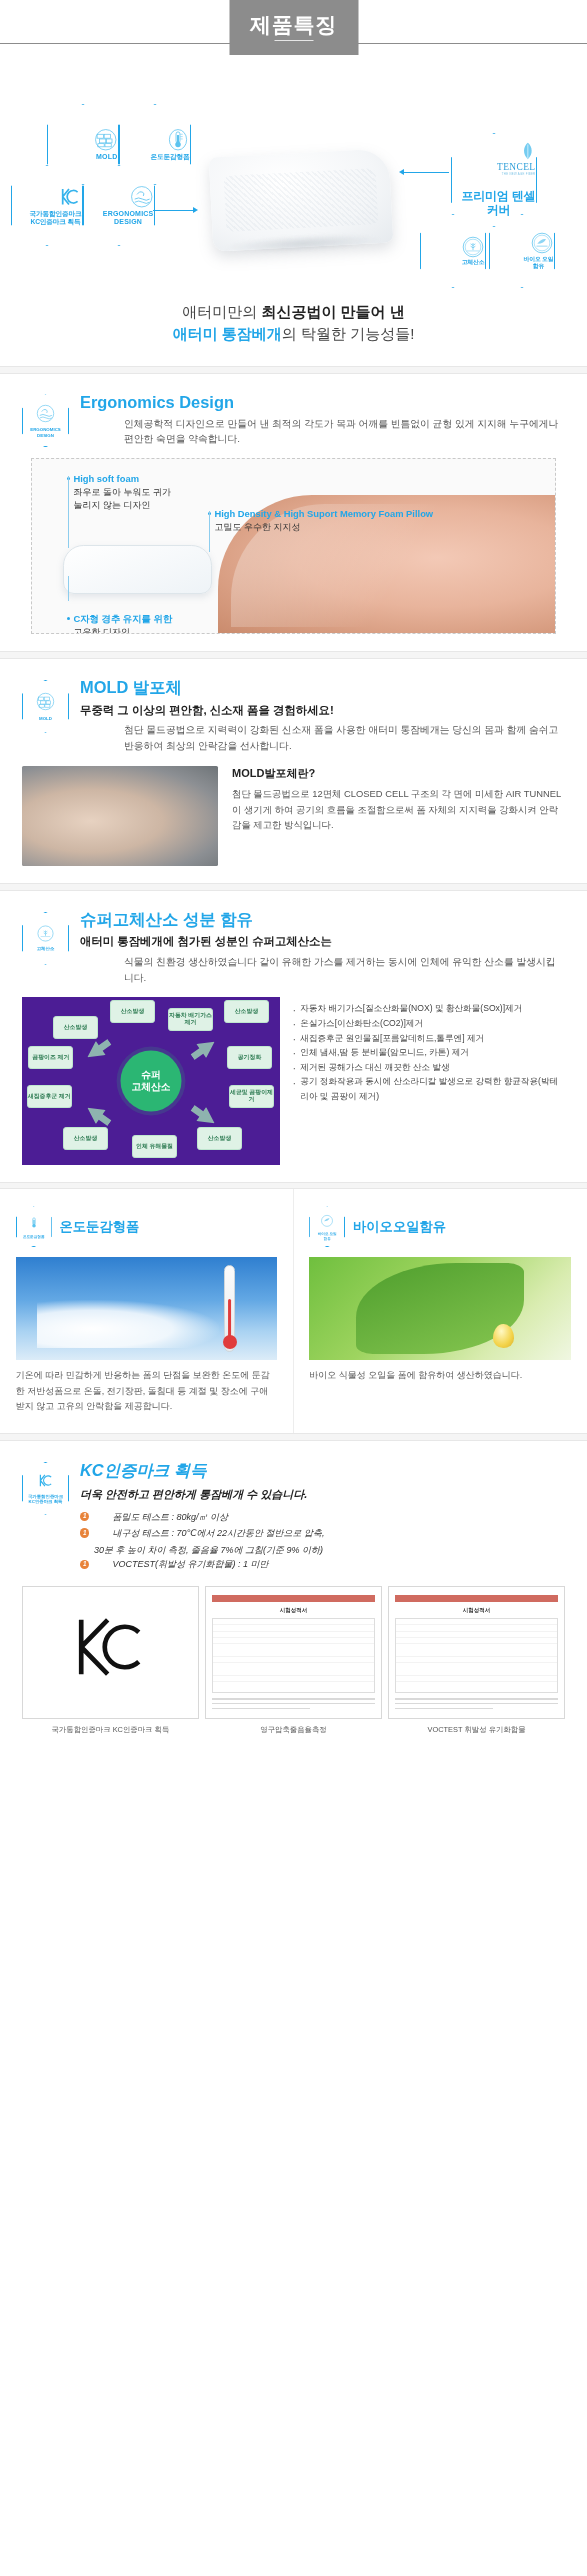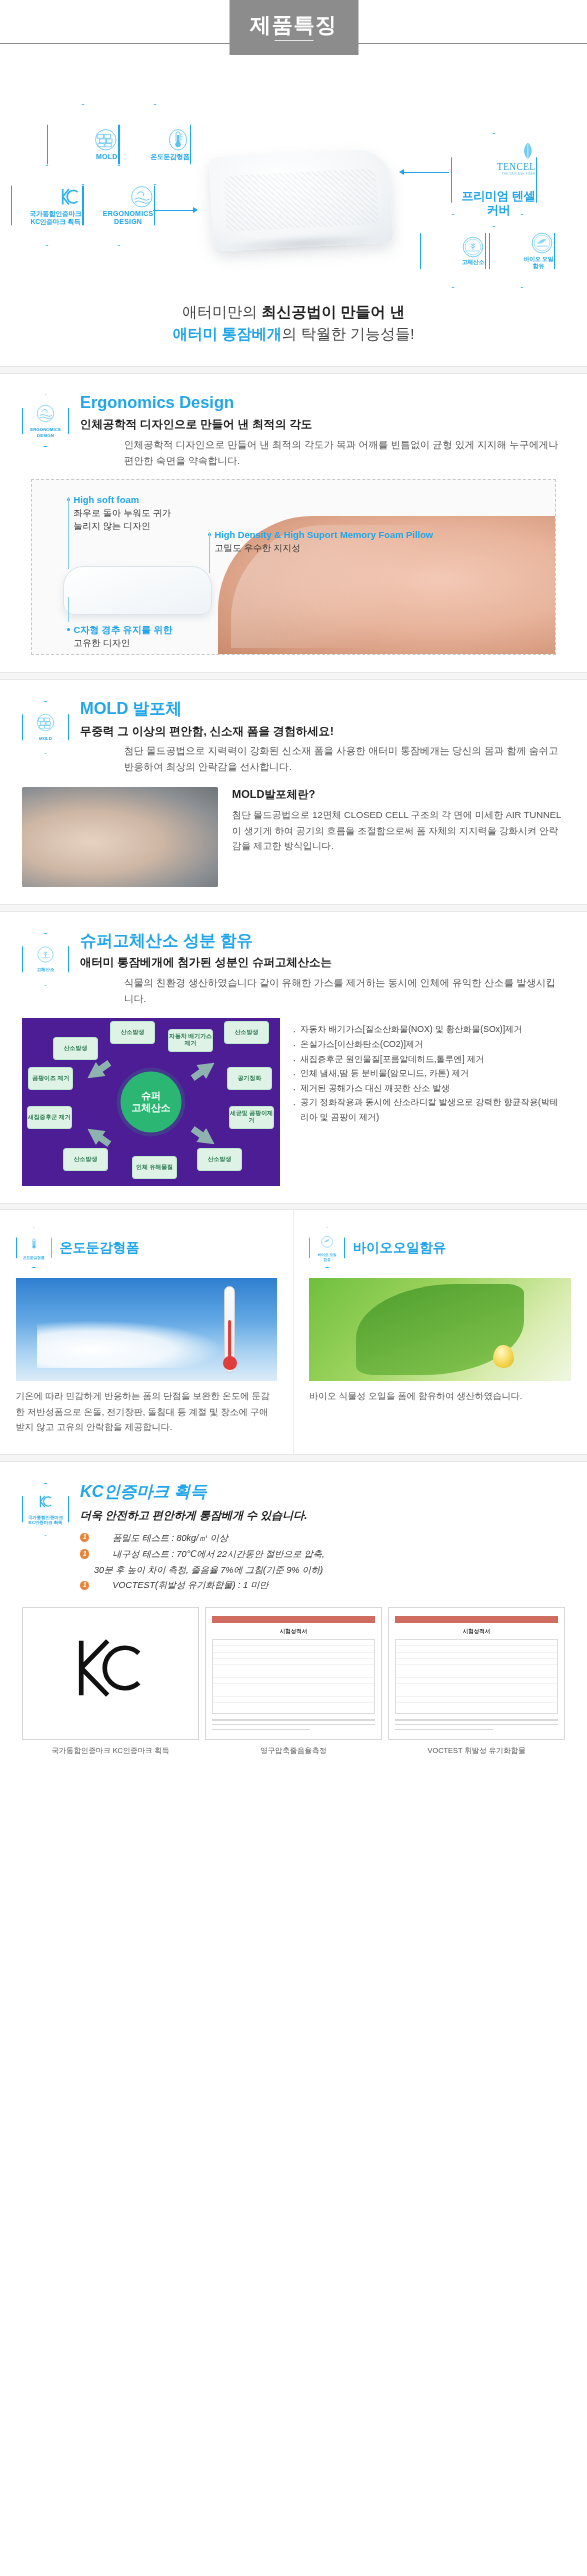--- a/index.html
+++ b/index.html
@@ -466,21 +466,20 @@
               <path d="M6 18 q5-3 10 0 q5 3 9 0" fill="none" stroke="#5cc3ef" stroke-width="1.1"></path>
               <path d="M6 22 q5-3 10 0 q5 3 9 0" fill="none" stroke="#5cc3ef" stroke-width="1"></path>
             </svg>
           </span>
           <span class="hlabel" style="white-space:pre-line">ERGONOMICS
 DESIGN</span>
         </div>
       </div>
       <div style="flex:1 1 auto;">
         <div class="sec-title">Ergonomics Design</div>
-        <div class="sec-sub">인체공학적 디자인으로 만들어 낸 최적의 각도</div>
         <div class="sec-body">인체공학적 디자인으로 만들어 낸 최적의 각도가 목과 어깨를 빈틈없이 균형 있게 지지해 누구에게나 편안한 숙면을 약속합니다.</div>
       </div>
     </div>
 
     <div class="illus">
       <div class="person"></div>
       <div class="pillow-shape"></div>
 
       <div class="callout" style="left:41px; top:14px; width:157px;">
         <span class="dot"></span>
@@ -490,21 +489,21 @@
       </div>
       <div class="vline" style="left:36px; top:17px; height:72px;"></div>
 
       <div class="callout" style="left:182px; top:49px; width:313px;">
         <span class="dot"></span>
         <div class="ttl">High Density &amp; High Suport Memory Foam Pillow</div>
         <div class="txt">고밀도 우수한 지지성</div>
       </div>
       <div class="vline" style="left:177px; top:52px; height:41px;"></div>
 
-      <div class="callout" style="left:41px; top:144px; width:172px;">
+      <div class="callout" style="left:41px; top:154px; width:172px;">
         <span class="dot"></span>
         <div class="ttl">C자형 경추 유지를 위한</div>
         <div class="txt">고유한 디자인</div>
       </div>
       <div class="vline" style="left:36px; top:117px; height:25px;"></div>
     </div>
   </div>
 
   <div class="sep"></div>
 

